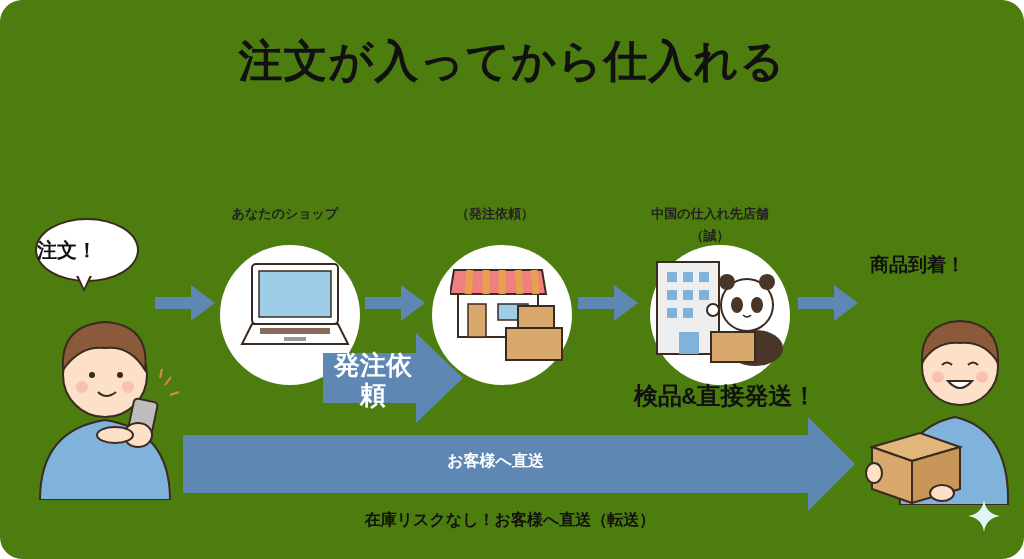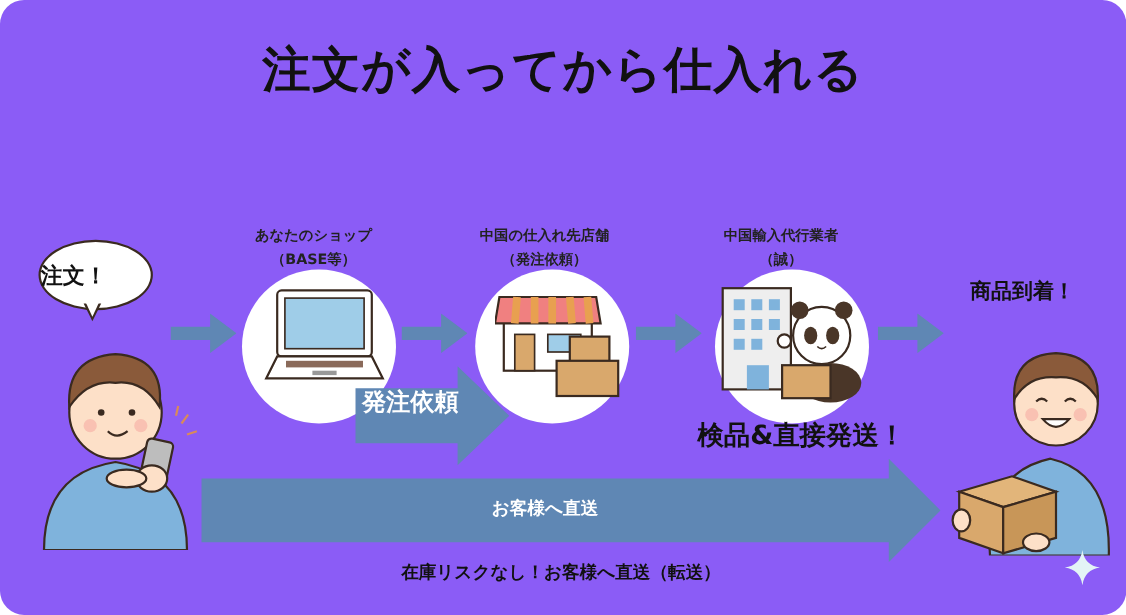--- a/index.html
+++ b/index.html
@@ -1,29 +1,29 @@
 <!DOCTYPE html>
 <html><head>
 <meta charset="utf-8">
 <style>
   html,body{margin:0;padding:0;background:#ffffff;}
   body{width:1024px;height:559px;overflow:hidden;font-family:"DejaVu Sans","Liberation Sans",sans-serif;}
-  .canvas{position:absolute;left:0;top:0;width:1024px;height:559px;background:#8b5cf6;border-radius:22px;overflow:hidden;}
+  .canvas{position:absolute;left:0;top:0;width:1024px;height:559px;background:#4d7c0f;border-radius:22px;overflow:hidden;font-family:Liberation Mono, monospace;}
   .title{position:absolute;left:0;width:1024px;text-align:center;font-weight:bold;color:#111;letter-spacing:1px;}
   .t1{top:38px;font-size:44px;line-height:52px;}
   .t2{top:100px;font-size:44px;line-height:52px;}
   .lbl{position:absolute;text-align:center;font-weight:bold;color:#222;font-size:13px;line-height:22px;}
   .circle{position:absolute;width:140px;height:140px;border-radius:50%;background:#fff;}
   .arrow{position:absolute;}
   .bubble{position:absolute;left:35px;top:218px;width:100px;height:60px;background:#fff;border:2px solid #3a2a20;border-radius:50%;display:flex;align-items:center;justify-content:flex-start;font-weight:bold;font-size:20px;color:#111;}
   .bubble-tail{position:absolute;left:76px;top:276px;width:0;height:0;border-left:8px solid transparent;border-right:8px solid transparent;border-top:16px solid #3a2a20;}
   .bubble-tail2{position:absolute;left:78px;top:275px;width:0;height:0;border-left:6px solid transparent;border-right:6px solid transparent;border-top:13px solid #fff;}
   .big-arrow-label{position:absolute;color:#fff;font-weight:bold;text-align:center;}
   .footer{position:absolute;left:250px;top:510px;width:520px;text-align:center;font-weight:bold;font-size:16px;color:#111;}
-  .arrival{position:absolute;left:870px;top:252px;font-weight:bold;font-size:19px;color:#111;margin-left:12px;}
+  .arrival{position:absolute;left:870px;top:252px;font-weight:bold;font-size:19px;color:#111;}
   .inspect{position:absolute;left:634px;top:380px;font-weight:bold;font-size:24px;color:#111;}
 </style>
 </head>
 <body>
 
 <div class="canvas">
 
   <div class="title t1">注文が入ってから仕入れる</div>
 
   <div class="bubble">
@@ -42,28 +42,26 @@
     <circle cx="62" cy="87" r="6" fill="#f7b3a8" opacity=".7"></circle>
       <circle cx="108" cy="87" r="6" fill="#f7b3a8" opacity=".7"></circle>
     <rect x="110" y="100" width="24" height="42" rx="4" fill="#bdbdbd" stroke="#3a2a20" stroke-width="2" transform="rotate(12 122 121)"></rect>
     <ellipse cx="118" cy="135" rx="14" ry="12" fill="#fde0c8" stroke="#3a2a20" stroke-width="2"></ellipse>
     <ellipse cx="95" cy="135" rx="18" ry="8" fill="#fde0c8" stroke="#3a2a20" stroke-width="2"></ellipse>
     <path d="M145 85 l6 -8 M150 95 l9 -3 M140 78 l2 -9" stroke="#d98a5a" stroke-width="2"></path>
   </svg>
 
   <div class="lbl" style="left:205px;top:204px;width:160px;">
     <div>あなたのショップ</div>
-    <div>（BASE等）</div>
   </div>
   <div class="lbl" style="left:405px;top:204px;width:180px;">
-    <div>中国の仕入れ先店舗</div>
     <div>（発注依頼）</div>
   </div>
   <div class="lbl" style="left:630px;top:204px;width:160px;">
-    <div>中国輸入代行業者</div>
+    <div>中国の仕入れ先店舗</div>
     <div>（誠）</div>
   </div>
 
   <div class="circle" style="left:220px;top:245px;"></div>
   <div class="circle" style="left:432px;top:245px;"></div>
   <div class="circle" style="left:650px;top:245px;"></div>
 
   <svg style="position:absolute;left:240px;top:262px" width="110" height="85" viewBox="0 0 110 85">
     <rect x="12" y="2" width="86" height="60" rx="4" fill="#fff" stroke="#3a2a20" stroke-width="2"></rect>
     <rect x="19" y="9" width="72" height="46" fill="#9fcde8" stroke="#3a2a20" stroke-width="1.5"></rect>
@@ -115,21 +113,21 @@
   <svg class="arrow" style="left:578px;top:285px" width="60" height="36" viewBox="0 0 60 36">
       <path d="M0 12 H36 V0 L60 18 L36 36 V24 H0 Z" fill="#5f87b4"></path>
     </svg>
   <svg class="arrow" style="left:798px;top:285px" width="60" height="36" viewBox="0 0 60 36">
       <path d="M0 12 H36 V0 L60 18 L36 36 V24 H0 Z" fill="#5f87b4"></path>
     </svg>
 
   <svg class="arrow" style="left:323px;top:333px" width="140" height="90" viewBox="0 0 140 90">
       <path d="M0 20 H93 V0 L140 45 L93 90 V70 H0 Z" fill="#5f87b4"></path>
     </svg>
-  <div class="big-arrow-label" style="left:323px;top:352px;width:100px;font-size:22px;line-height:30px;">発注依頼</div>
+  <div class="big-arrow-label" style="left:323px;top:352px;width:100px;font-size:26px;line-height:30px;">発注依頼</div>
 
   <div class="inspect">検品&amp;直接発送！</div>
 
   <svg class="arrow" style="left:183px;top:417px" width="672" height="94" viewBox="0 0 672 94">
       <path d="M0 18 H625 V0 L672 47 L625 94 V76 H0 Z" fill="#5f87b4"></path>
     </svg>
   <div class="big-arrow-label" style="left:183px;top:447px;width:625px;font-size:16px;line-height:30px;">お客様へ直送</div>
 
   <div class="footer">在庫リスクなし！お客様へ直送（転送）</div>
 

